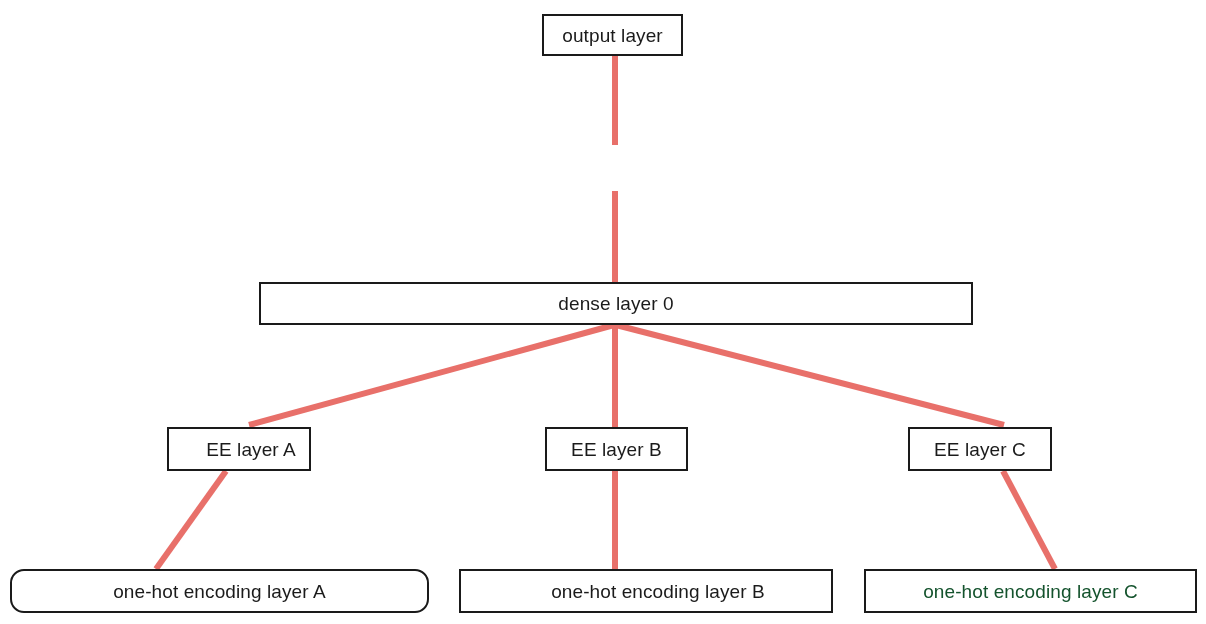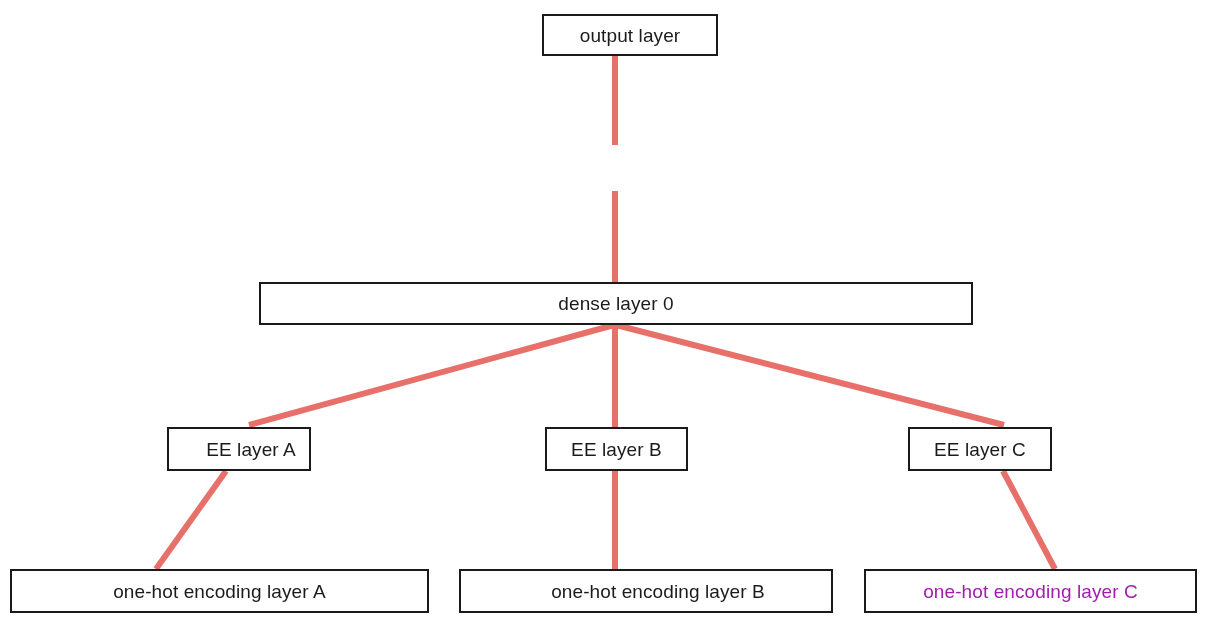--- a/index.html
+++ b/index.html
@@ -67,46 +67,46 @@
         <line x1="615" y1="282" x2="615" y2="191" stroke="#e8706a" stroke-width="6" stroke-linecap="butt"></line>
         <line x1="249" y1="425" x2="614" y2="325" stroke="#e8706a" stroke-width="6" stroke-linecap="butt"></line>
         <line x1="615" y1="427" x2="615" y2="325" stroke="#e8706a" stroke-width="6" stroke-linecap="butt"></line>
         <line x1="1004" y1="425" x2="616" y2="325" stroke="#e8706a" stroke-width="6" stroke-linecap="butt"></line>
         <line x1="156" y1="569" x2="226" y2="471" stroke="#e8706a" stroke-width="6" stroke-linecap="butt"></line>
         <line x1="615" y1="569" x2="615" y2="471" stroke="#e8706a" stroke-width="6" stroke-linecap="butt"></line>
         <line x1="1055" y1="569" x2="1003" y2="471" stroke="#e8706a" stroke-width="6" stroke-linecap="butt"></line>
       </g>
   </svg>
 
-  <div class="node-box" id="node-output-layer" style="left: 542px; top: 14px; width: 176px; height: 42px; border-color: rgb(26, 26, 26); background: rgb(255, 255, 255);">
+  <div class="node-box" id="node-output-layer" style="left: 542px; top: 14px; width: 141px; height: 42px; border-color: rgb(26, 26, 26); background: rgb(255, 255, 255);">
     <span class="node-label" style="color: rgb(27, 27, 27);">output layer</span>
   </div>
 
 
   <div class="node-box" id="node-dense-layer-0" style="left: 259px; top: 282px; width: 714px; height: 43px; border-color: rgb(26, 26, 26); background: rgb(255, 255, 255);">
     <span class="node-label" style="color: rgb(27, 27, 27); text-align: right;">dense layer 0</span>
   </div>
 
   <div class="node-box" id="node-ee-layer-a" style="left: 167px; top: 427px; width: 144px; height: 44px; border-color: rgb(26, 26, 26); background: rgb(255, 255, 255);">
     <span class="node-label" style="color: rgb(27, 27, 27);">EE layer A</span>
   </div>
 
   <div class="node-box" id="node-ee-layer-b" style="left: 545px; top: 427px; width: 143px; height: 44px; border-color: rgb(26, 26, 26); background: rgb(255, 255, 255);">
     <span class="node-label" style="color: rgb(27, 27, 27);">EE layer B</span>
   </div>
 
   <div class="node-box" id="node-ee-layer-c" style="left: 908px; top: 427px; width: 144px; height: 44px; border-color: rgb(26, 26, 26); background: rgb(255, 255, 255);">
     <span class="node-label" style="color: rgb(27, 27, 27);">EE layer C</span>
   </div>
 
-  <div class="node-box" id="node-onehot-layer-a" style="left: 10px; top: 569px; width: 419px; height: 44px; border-color: rgb(26, 26, 26); background: rgb(255, 255, 255);">
+  <div class="node-box" id="node-onehot-layer-a" style="left: 10px; top: 569px; width: 419px; height: 44px; border-color: rgb(26, 26, 26); background: rgb(255, 255, 255); border-radius: 14px;">
     <span class="node-label" style="color: rgb(27, 27, 27);">one-hot encoding layer A</span>
   </div>
 
   <div class="node-box" id="node-onehot-layer-b" style="left: 459px; top: 569px; width: 374px; height: 44px; border-color: rgb(26, 26, 26); background: rgb(255, 255, 255);">
     <span class="node-label" style="color: rgb(27, 27, 27);">one-hot encoding layer B</span>
   </div>
 
   <div class="node-box" id="node-onehot-layer-c" style="left: 864px; top: 569px; width: 333px; height: 44px; border-color: rgb(26, 26, 26); background: rgb(255, 255, 255);">
-    <span class="node-label" style="color: #a21caf;">one-hot encoding layer C</span>
+    <span class="node-label" style="color: #14532d;">one-hot encoding layer C</span>
   </div>
 
 </div>
 
 </body></html>

